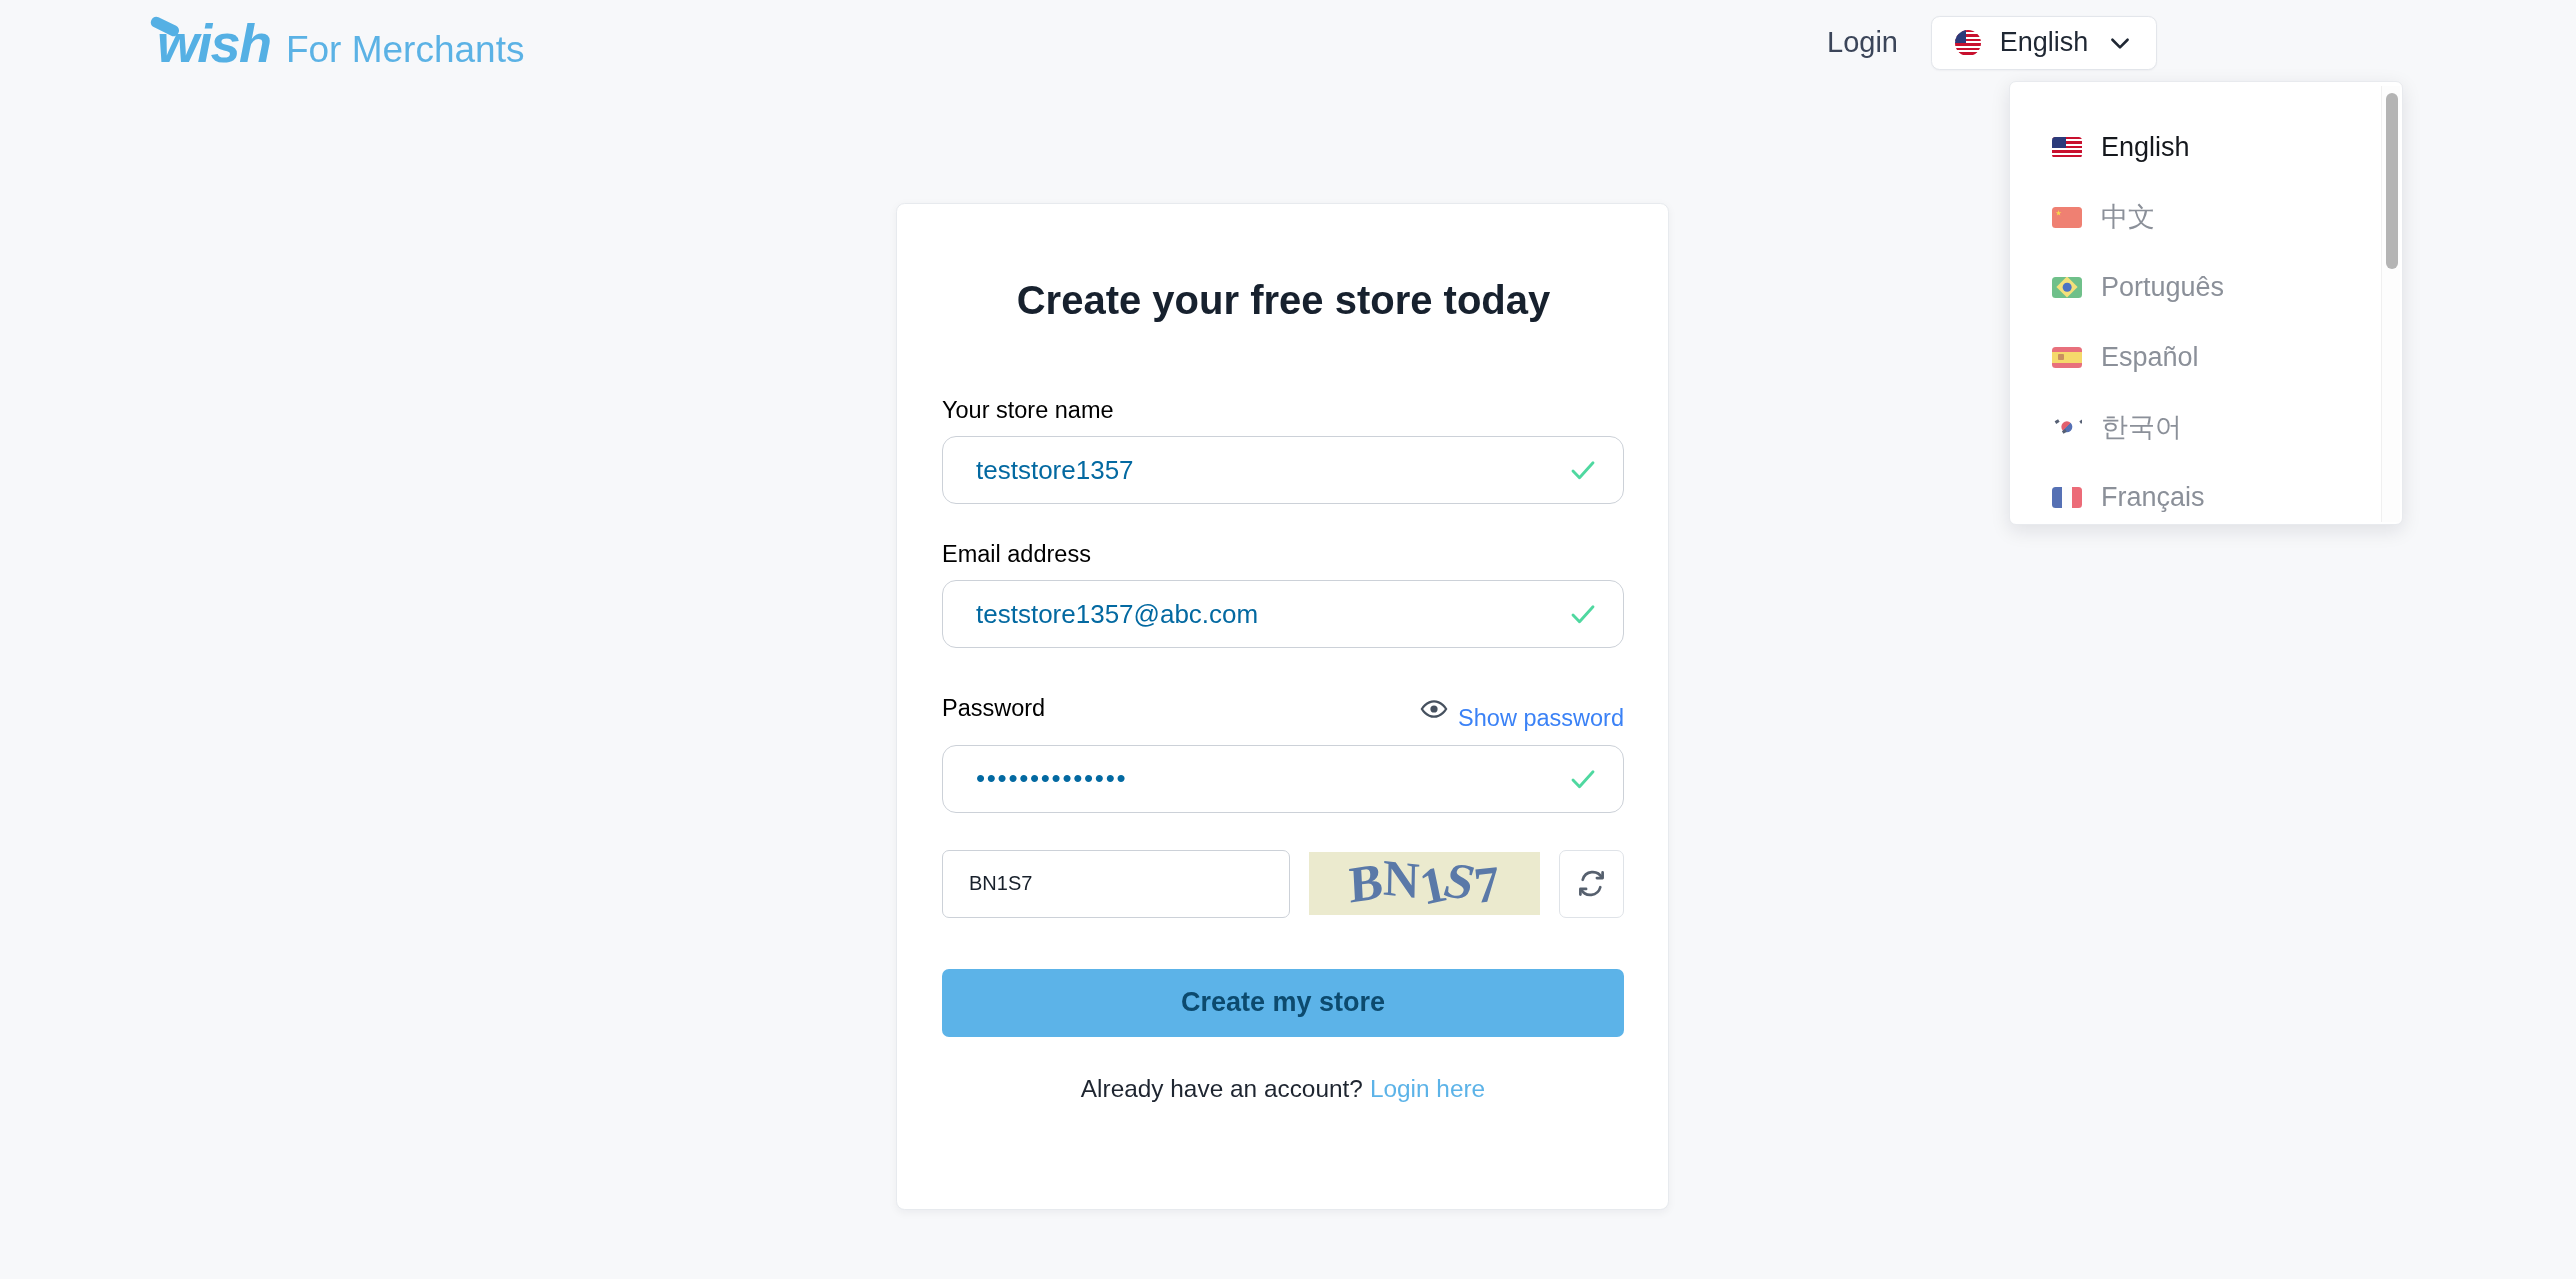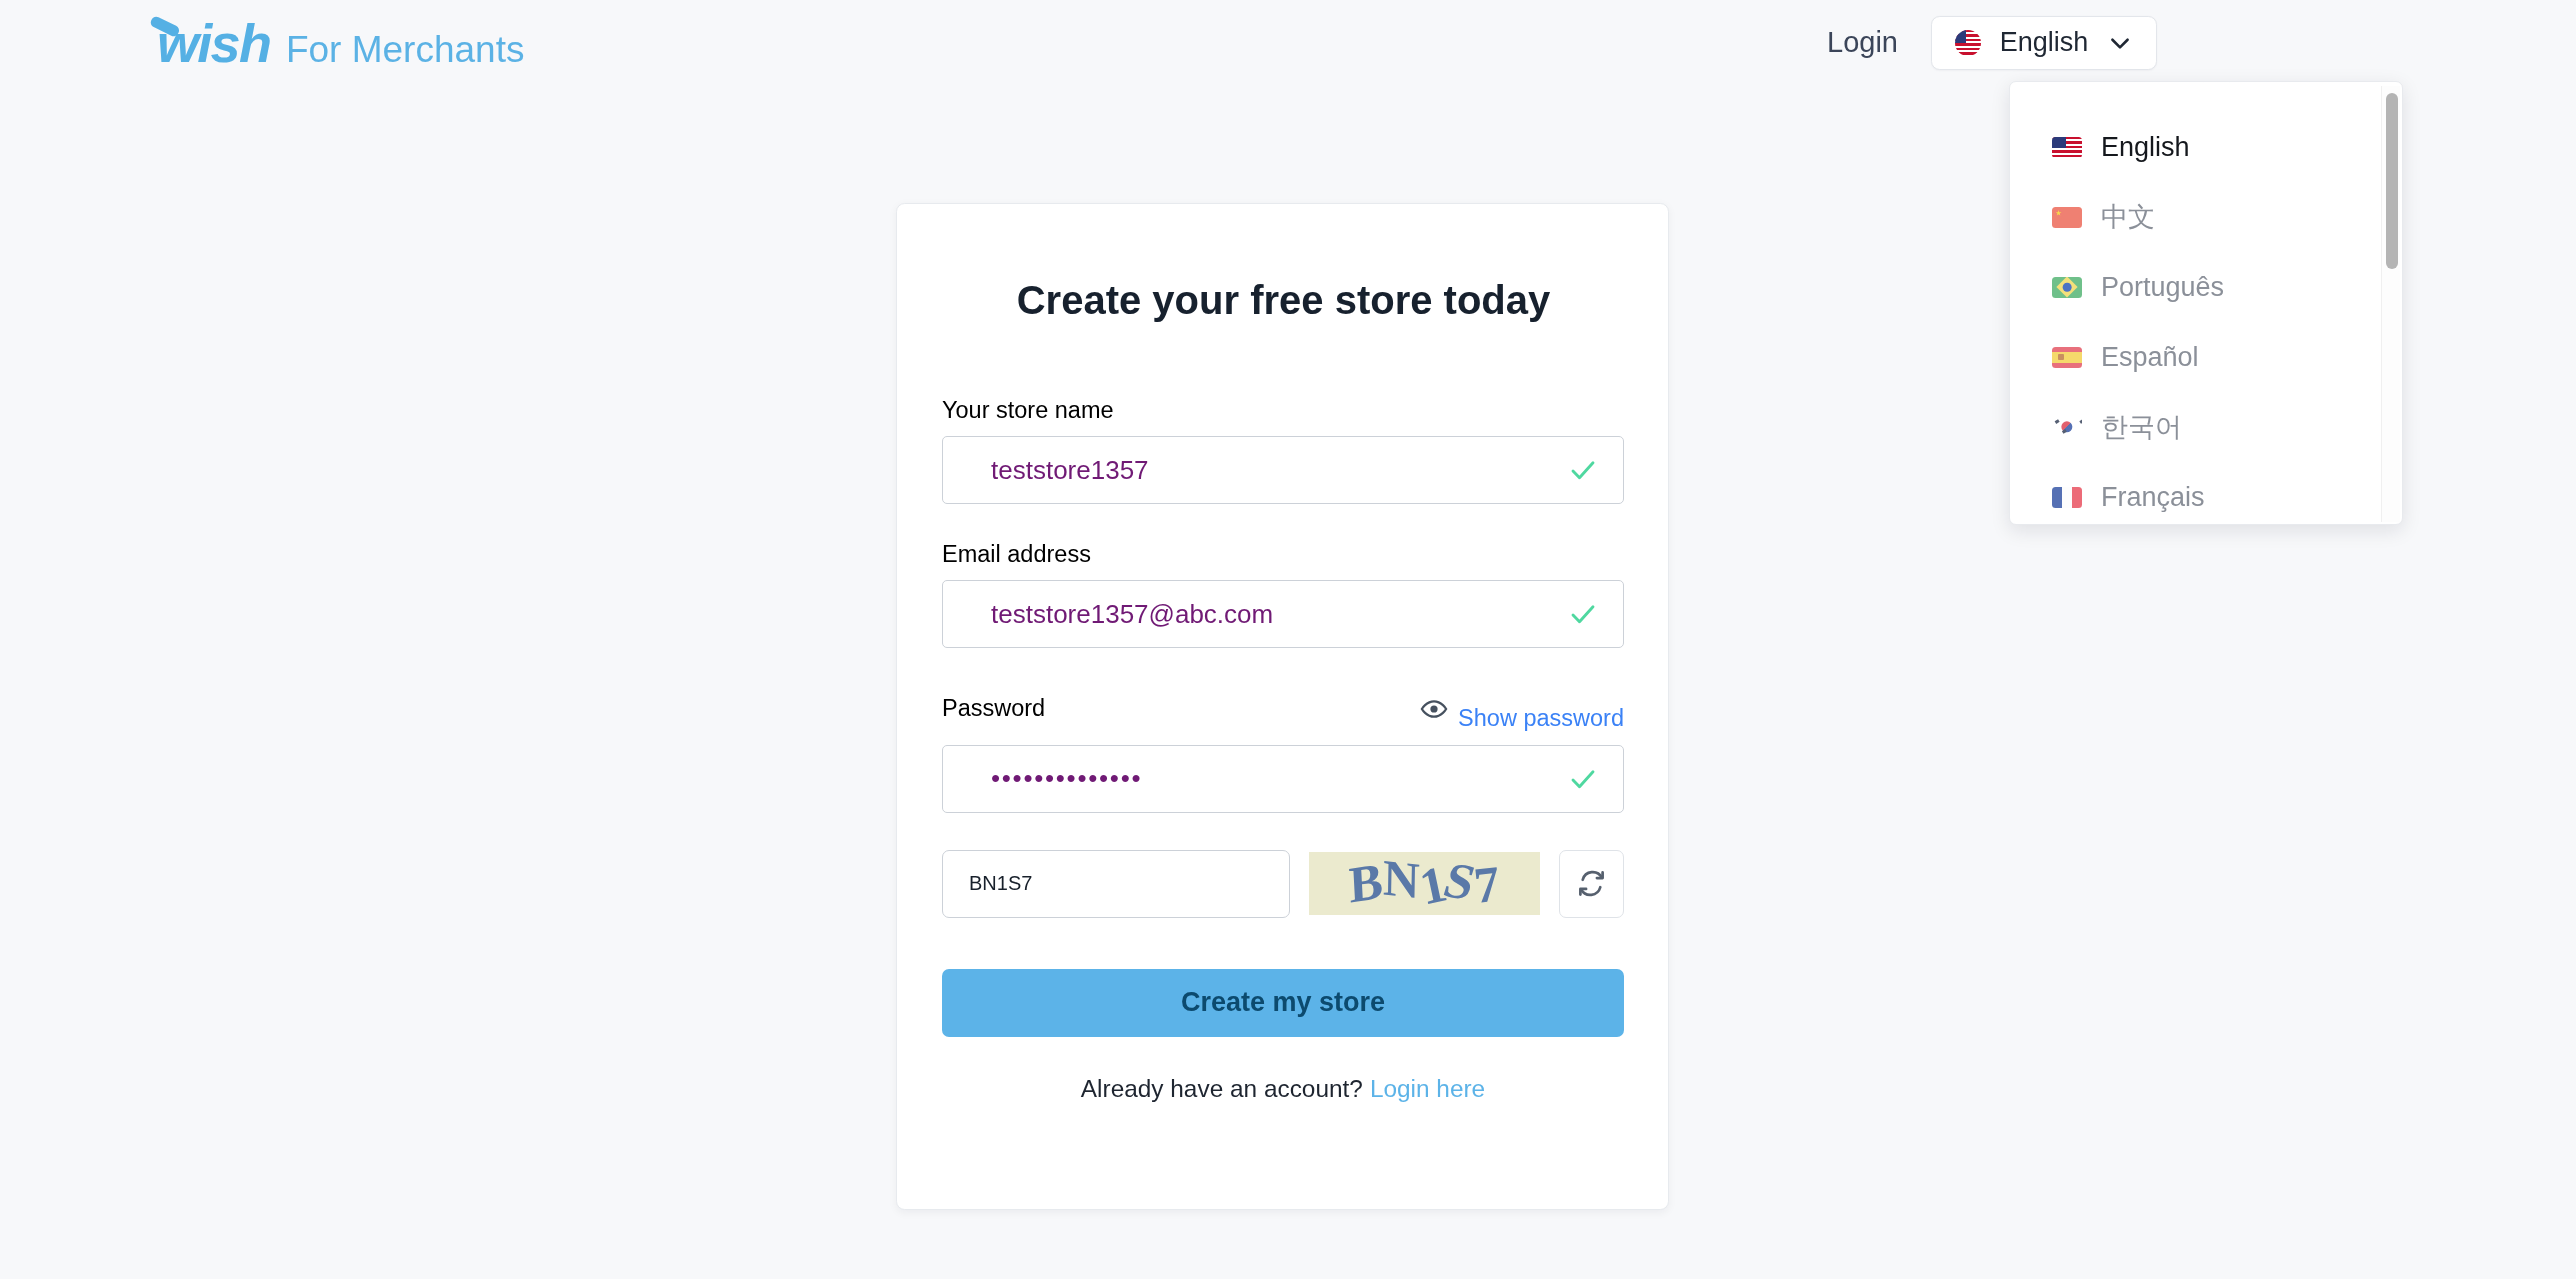--- a/index.html
+++ b/index.html
@@ -312,25 +312,25 @@
 
   .input-wrap {
     position: relative;
     height: 68px;
     margin-bottom: 37px;
   }
   .input-box {
     width: 100%;
     height: 68px;
     border: 0.9px solid #ccd1d8;
-    border-radius: 5px;
+    border-radius: 14px;
     background: #ffffff;
     font-size: 26px;
-    color: #701a75;
-    padding: 0 64px 0 48px;
+    color: #0369a1;
+    padding: 0 64px 0 33px;
     font-family: "Liberation Sans", sans-serif;
     outline: none;
   }
   .input-box.pw { letter-spacing: 1.7px; }
   .check-icon {
     position: absolute;
     right: 26px;
     top: 50%;
     transform: translateY(-50%);
     width: 30px;

